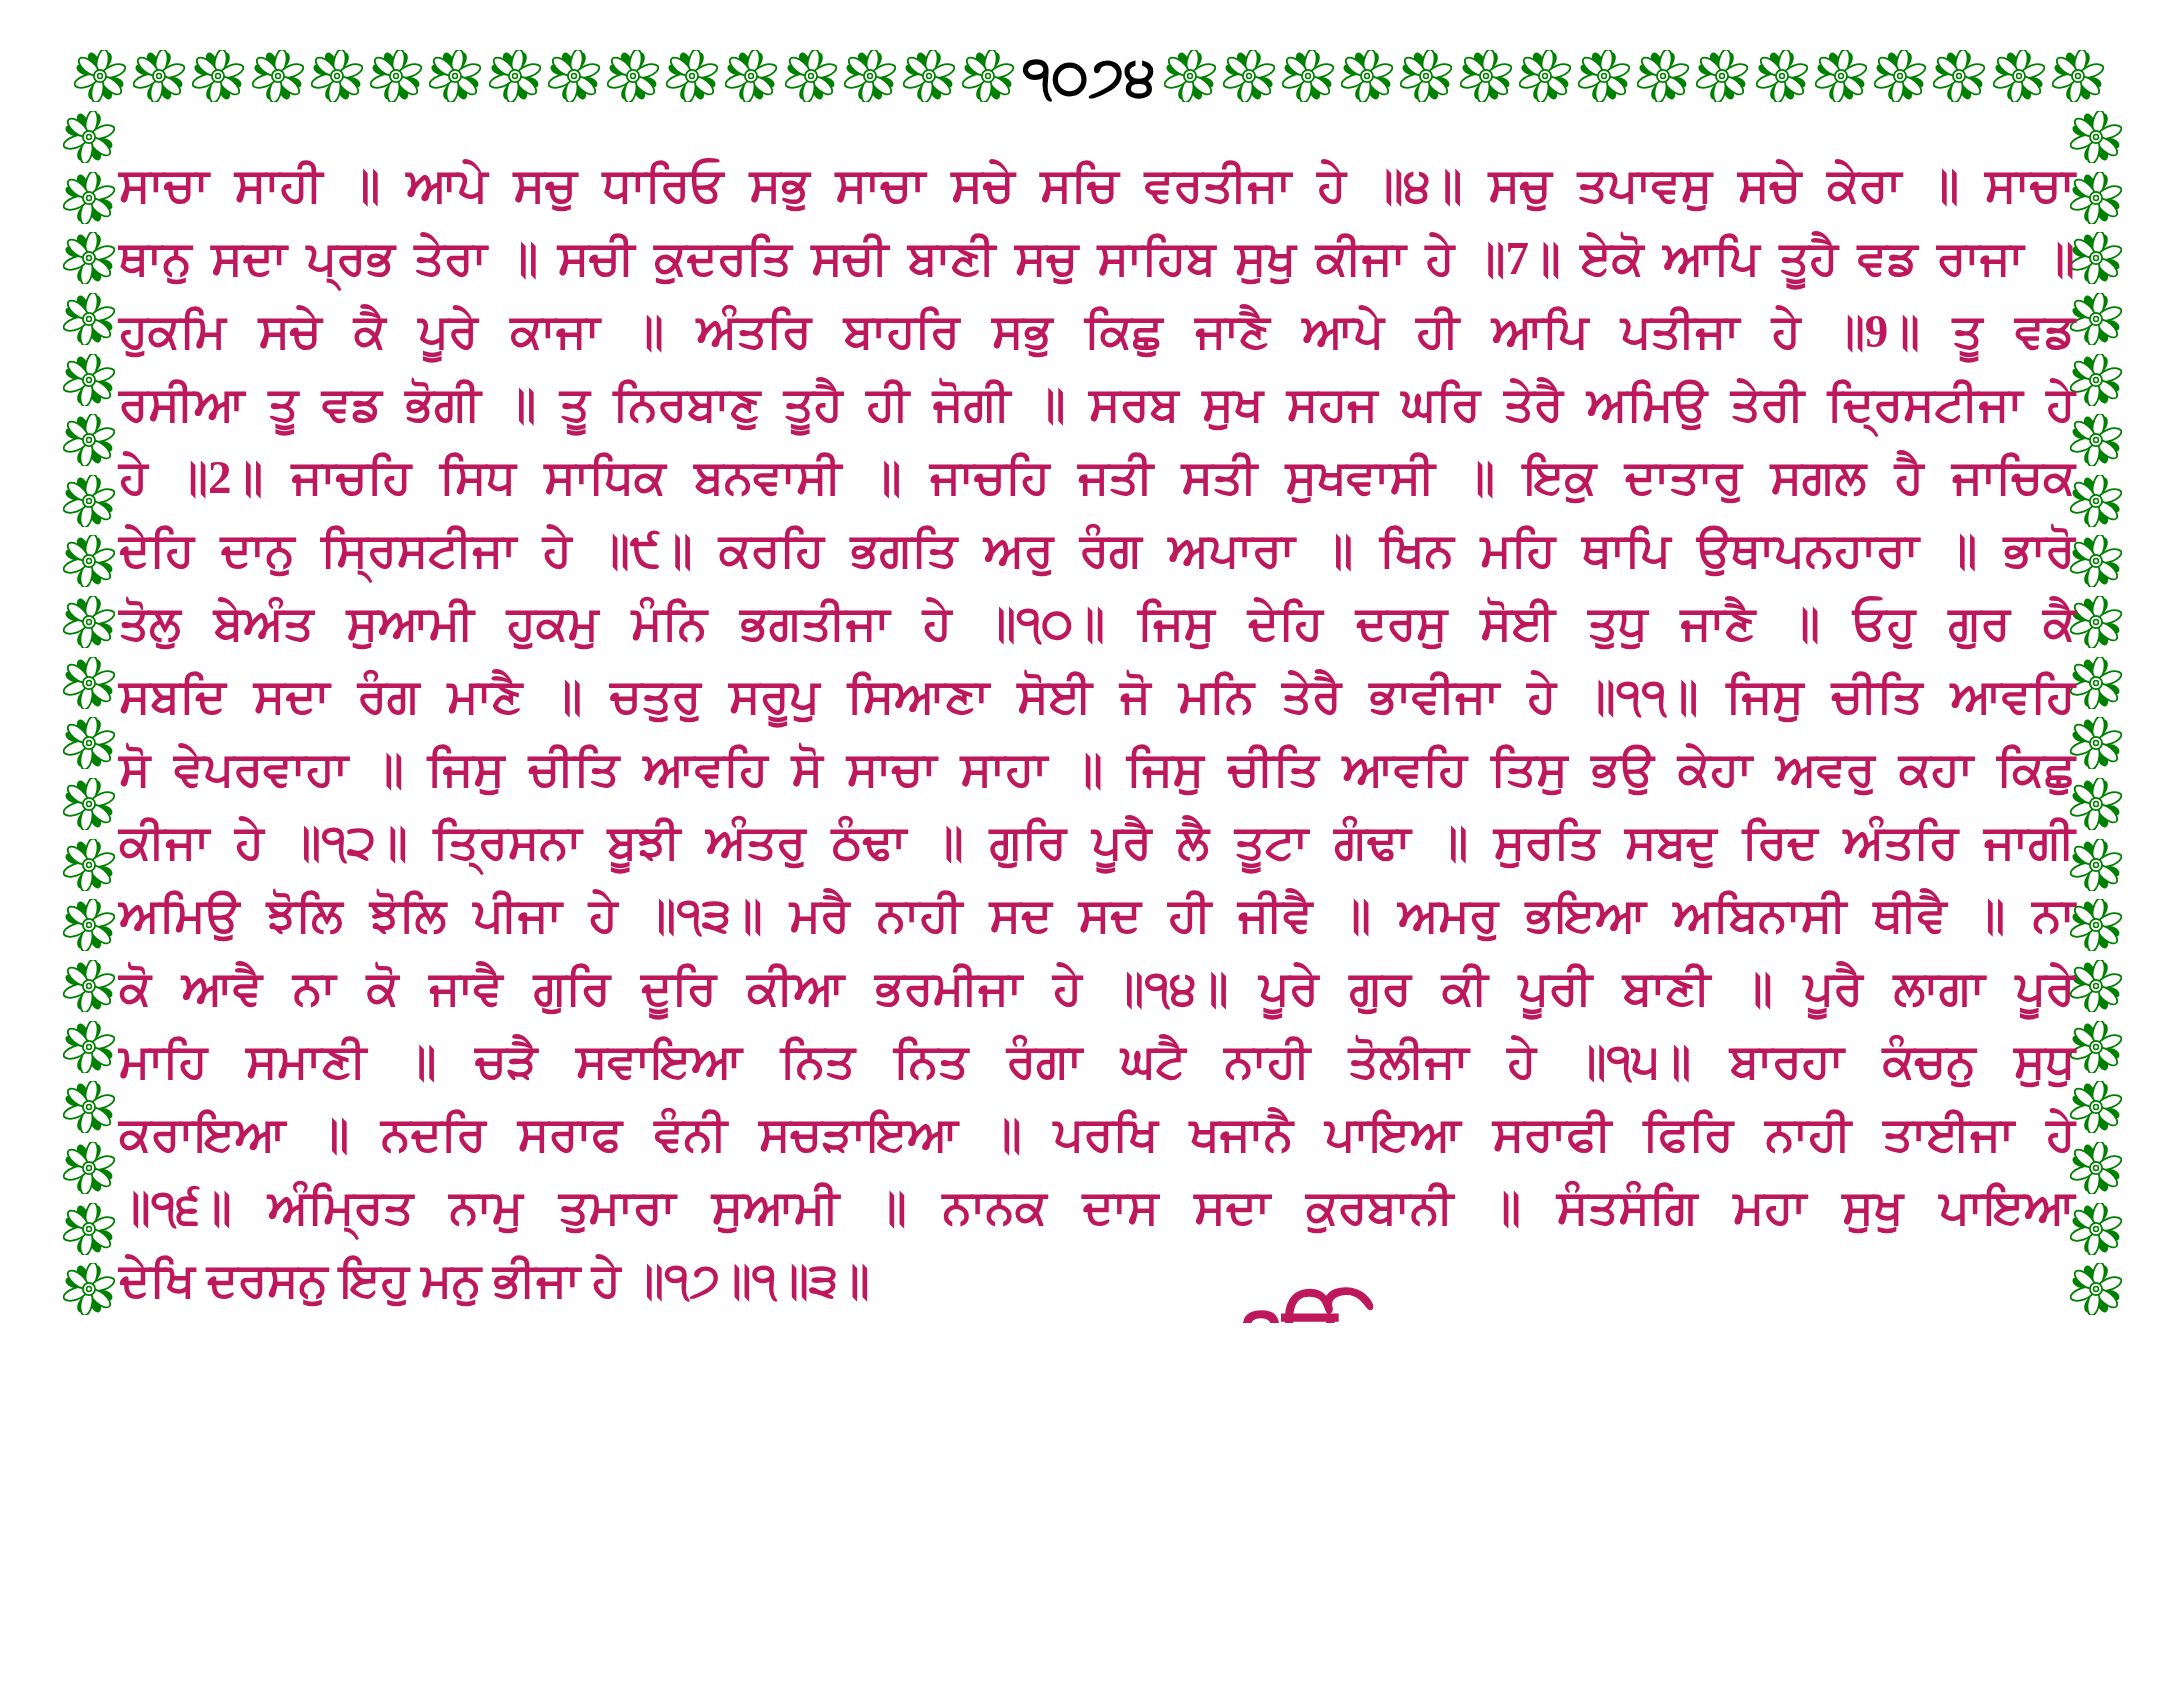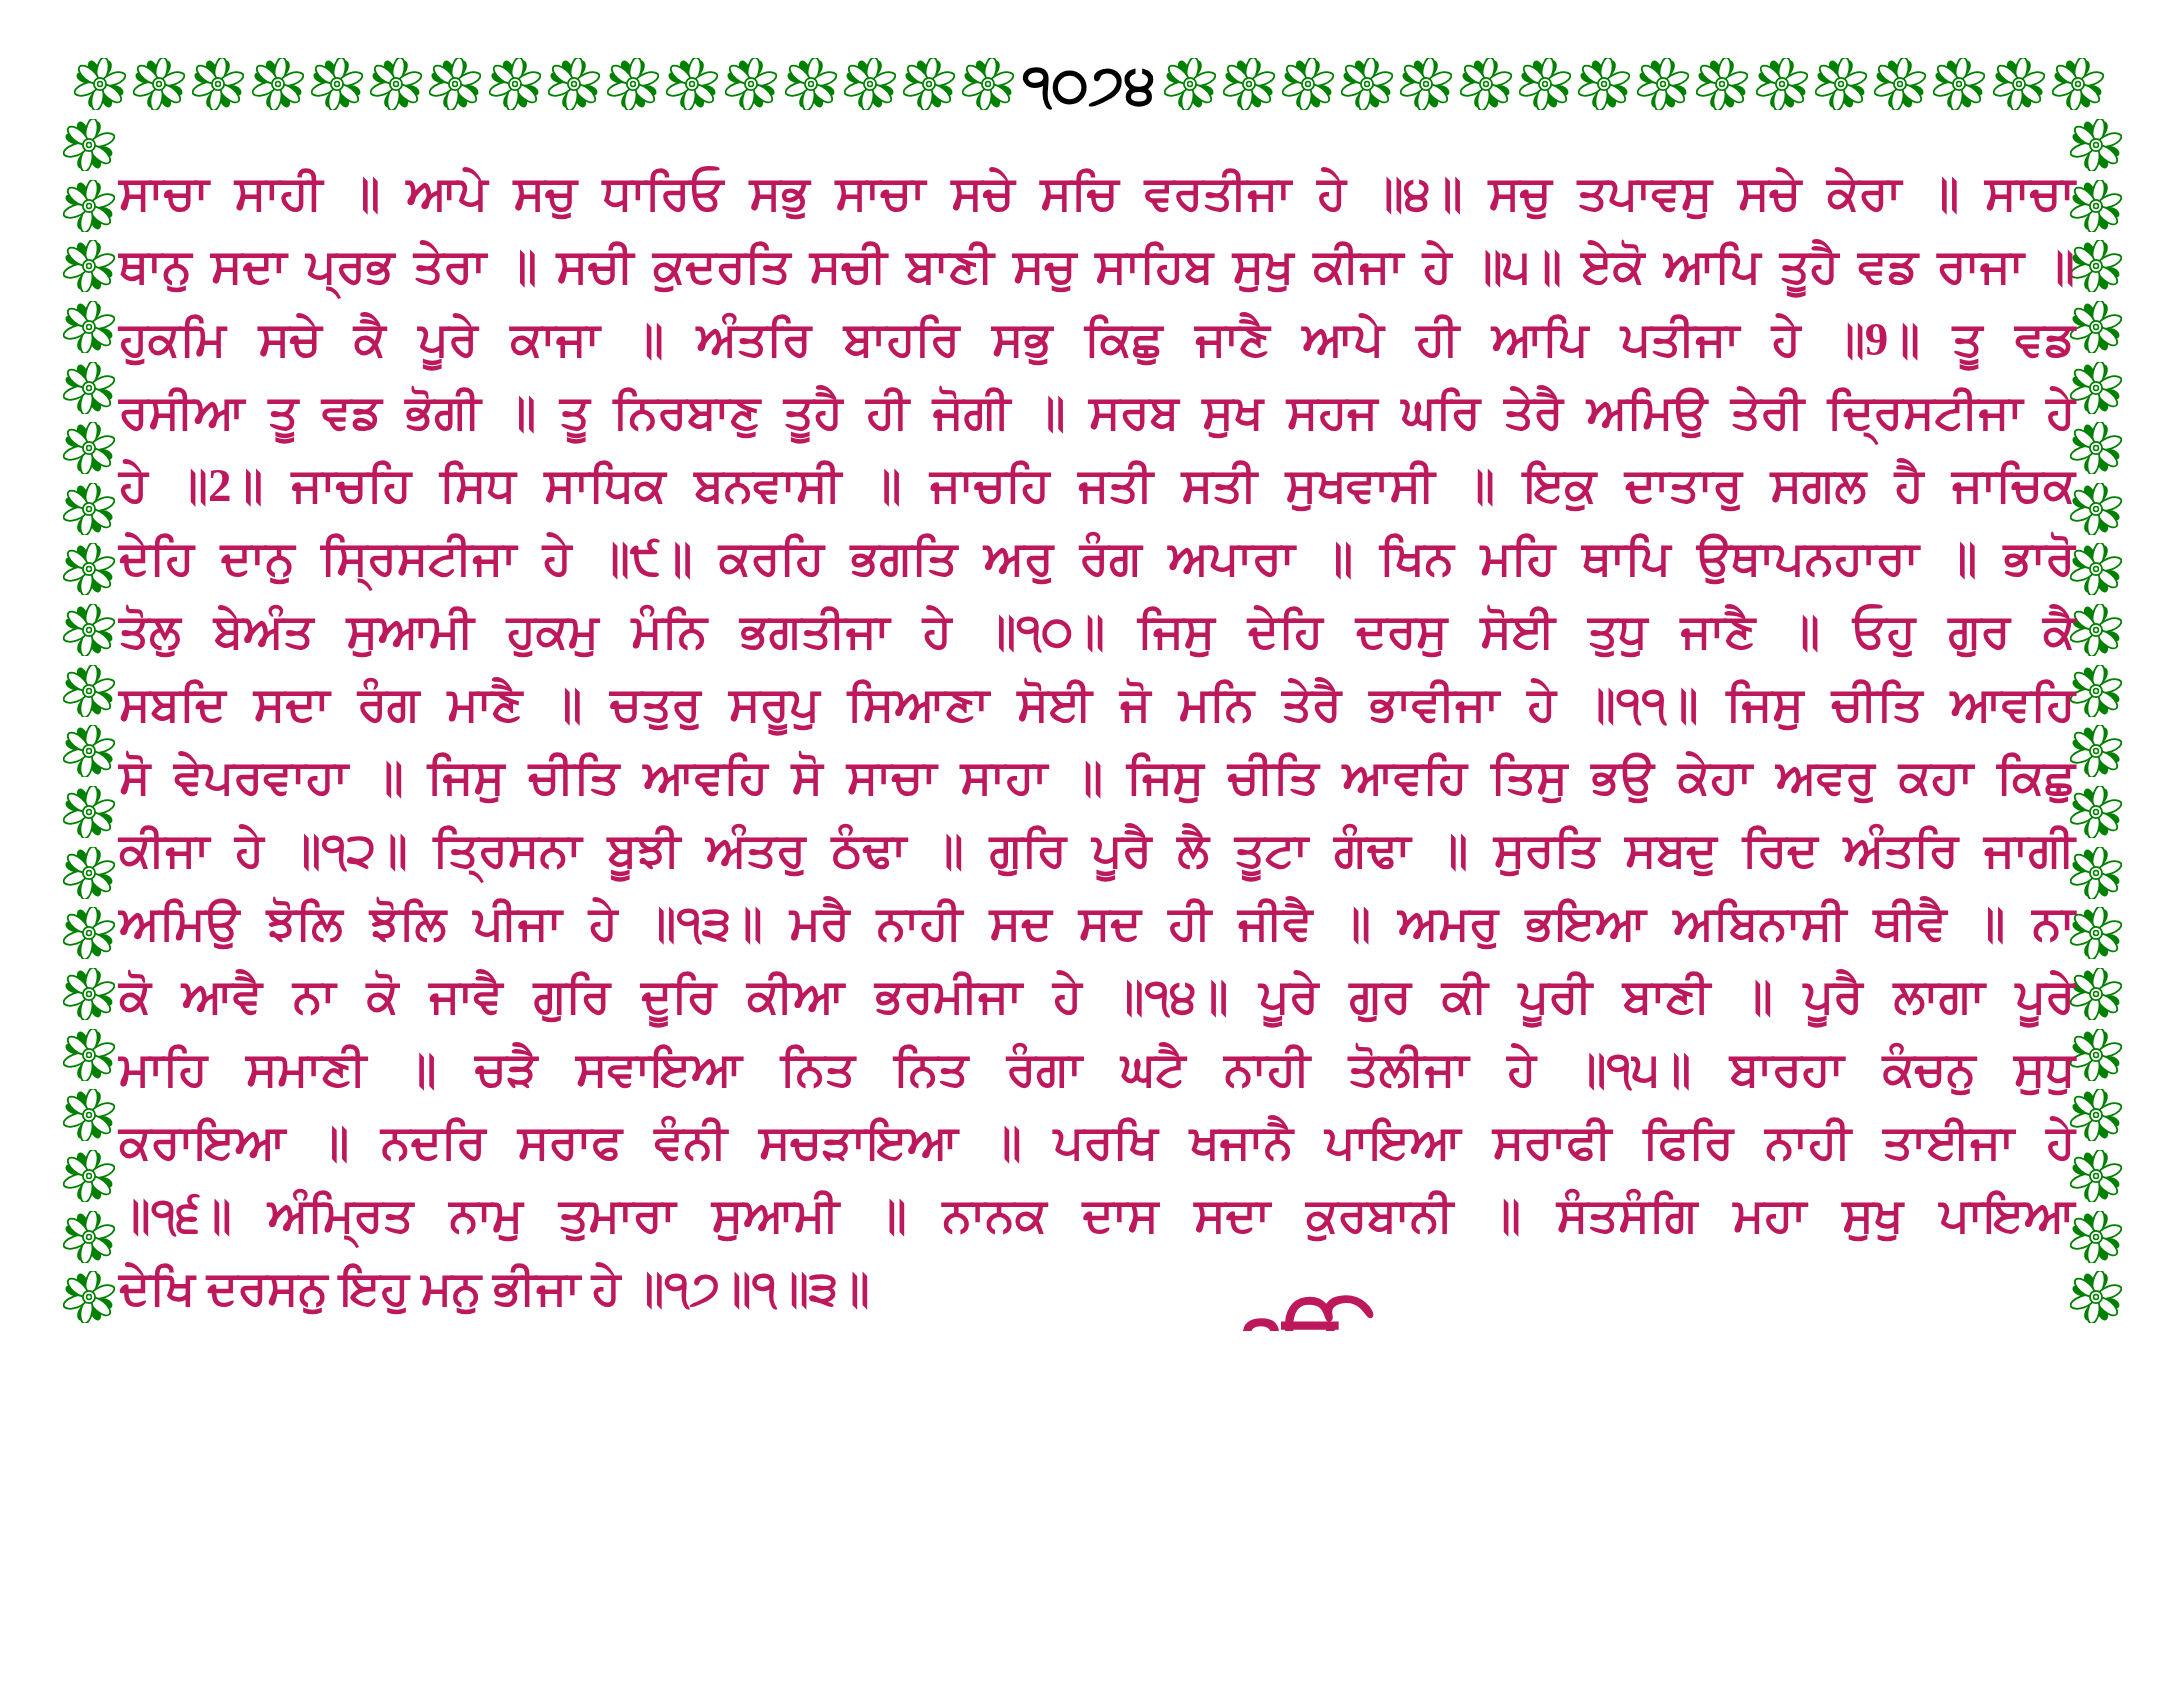--- a/index.html
+++ b/index.html
@@ -8,21 +8,20 @@
     background: #ffffff;
   }
   .page {
     position: relative;
     width: 2178px;
     height: 1323px;
     background: #ffffff;
     overflow: hidden;
     font-family: "DejaVu Sans", "Liberation Sans", sans-serif;
     color: #000000;
-    margin-top: 8px;
   }
 
   
   .flower {
     width: 52px;
     height: 52px;
     flex: 0 0 auto;
     color: var(--flower-color, #008000);
   }
   .border-top {
@@ -529,21 +528,21 @@
       <svg class="flower" viewBox="0 0 64 64">
         <use href="#flower-motif"></use>
       </svg>
       <svg class="flower" viewBox="0 0 64 64">
         <use href="#flower-motif"></use>
       </svg>
     </div>
 
   <main class="text-block">
     <div class="line justify">ਸਾਚਾ ਸਾਹੀ ॥ ਆਪੇ ਸਚੁ ਧਾਰਿਓ ਸਭੁ ਸਾਚਾ ਸਚੇ ਸਚਿ ਵਰਤੀਜਾ ਹੇ ॥੪॥ ਸਚੁ ਤਪਾਵਸੁ ਸਚੇ ਕੇਰਾ ॥ ਸਾਚਾ</div>
-    <div class="line justify">ਥਾਨੁ ਸਦਾ ਪ੍ਰਭ ਤੇਰਾ ॥ ਸਚੀ ਕੁਦਰਤਿ ਸਚੀ ਬਾਣੀ ਸਚੁ ਸਾਹਿਬ ਸੁਖੁ ਕੀਜਾ ਹੇ ॥੫॥ ਏਕੋ ਆਪਿ ਤੂਹੈ ਵਡ ਰਾਜਾ ॥</div>
+    <div class="line justify">ਥਾਨੁ ਸਦਾ ਪ੍ਰਭ ਤੇਰਾ ॥ ਸਚੀ ਕੁਦਰਤਿ ਸਚੀ ਬਾਣੀ ਸਚੁ ਸਾਹਿਬ ਸੁਖੁ ਕੀਜਾ ਹੇ ॥7॥ ਏਕੋ ਆਪਿ ਤੂਹੈ ਵਡ ਰਾਜਾ ॥</div>
     <div class="line justify">ਹੁਕਮਿ ਸਚੇ ਕੈ ਪੂਰੇ ਕਾਜਾ ॥ ਅੰਤਰਿ ਬਾਹਰਿ ਸਭੁ ਕਿਛੁ ਜਾਣੈ ਆਪੇ ਹੀ ਆਪਿ ਪਤੀਜਾ ਹੇ ॥9॥ ਤੂ ਵਡ</div>
     <div class="line justify">ਰਸੀਆ ਤੂ ਵਡ ਭੋਗੀ ॥ ਤੂ ਨਿਰਬਾਣੁ ਤੂਹੈ ਹੀ ਜੋਗੀ ॥ ਸਰਬ ਸੁਖ ਸਹਜ ਘਰਿ ਤੇਰੈ ਅਮਿਉ ਤੇਰੀ ਦ੍ਰਿਸਟੀਜਾ ਹੇ</div>
     <div class="line justify">ਹੇ ॥2॥ ਜਾਚਹਿ ਸਿਧ ਸਾਧਿਕ ਬਨਵਾਸੀ ॥ ਜਾਚਹਿ ਜਤੀ ਸਤੀ ਸੁਖਵਾਸੀ ॥ ਇਕੁ ਦਾਤਾਰੁ ਸਗਲ ਹੈ ਜਾਚਿਕ</div>
     <div class="line justify">ਦੇਹਿ ਦਾਨੁ ਸ੍ਰਿਸਟੀਜਾ ਹੇ ॥੯॥ ਕਰਹਿ ਭਗਤਿ ਅਰੁ ਰੰਗ ਅਪਾਰਾ ॥ ਖਿਨ ਮਹਿ ਥਾਪਿ ਉਥਾਪਨਹਾਰਾ ॥ ਭਾਰੋ</div>
     <div class="line justify">ਤੋਲੁ ਬੇਅੰਤ ਸੁਆਮੀ ਹੁਕਮੁ ਮੰਨਿ ਭਗਤੀਜਾ ਹੇ ॥੧੦॥ ਜਿਸੁ ਦੇਹਿ ਦਰਸੁ ਸੋਈ ਤੁਧੁ ਜਾਣੈ ॥ ਓਹੁ ਗੁਰ ਕੈ</div>
     <div class="line justify">ਸਬਦਿ ਸਦਾ ਰੰਗ ਮਾਣੈ ॥ ਚਤੁਰੁ ਸਰੂਪੁ ਸਿਆਣਾ ਸੋਈ ਜੋ ਮਨਿ ਤੇਰੈ ਭਾਵੀਜਾ ਹੇ ॥੧੧॥ ਜਿਸੁ ਚੀਤਿ ਆਵਹਿ</div>
     <div class="line justify">ਸੋ ਵੇਪਰਵਾਹਾ ॥ ਜਿਸੁ ਚੀਤਿ ਆਵਹਿ ਸੋ ਸਾਚਾ ਸਾਹਾ ॥ ਜਿਸੁ ਚੀਤਿ ਆਵਹਿ ਤਿਸੁ ਭਉ ਕੇਹਾ ਅਵਰੁ ਕਹਾ ਕਿਛੁ</div>
     <div class="line justify">ਕੀਜਾ ਹੇ ॥੧੨॥ ਤ੍ਰਿਸਨਾ ਬੂਝੀ ਅੰਤਰੁ ਠੰਢਾ ॥ ਗੁਰਿ ਪੂਰੈ ਲੈ ਤੂਟਾ ਗੰਢਾ ॥ ਸੁਰਤਿ ਸਬਦੁ ਰਿਦ ਅੰਤਰਿ ਜਾਗੀ</div>
     <div class="line justify">ਅਮਿਉ ਝੋਲਿ ਝੋਲਿ ਪੀਜਾ ਹੇ ॥੧੩॥ ਮਰੈ ਨਾਹੀ ਸਦ ਸਦ ਹੀ ਜੀਵੈ ॥ ਅਮਰੁ ਭਇਆ ਅਬਿਨਾਸੀ ਥੀਵੈ ॥ ਨਾ</div>
     <div class="line justify">ਕੋ ਆਵੈ ਨਾ ਕੋ ਜਾਵੈ ਗੁਰਿ ਦੂਰਿ ਕੀਆ ਭਰਮੀਜਾ ਹੇ ॥੧੪॥ ਪੂਰੇ ਗੁਰ ਕੀ ਪੂਰੀ ਬਾਣੀ ॥ ਪੂਰੈ ਲਾਗਾ ਪੂਰੇ</div>

